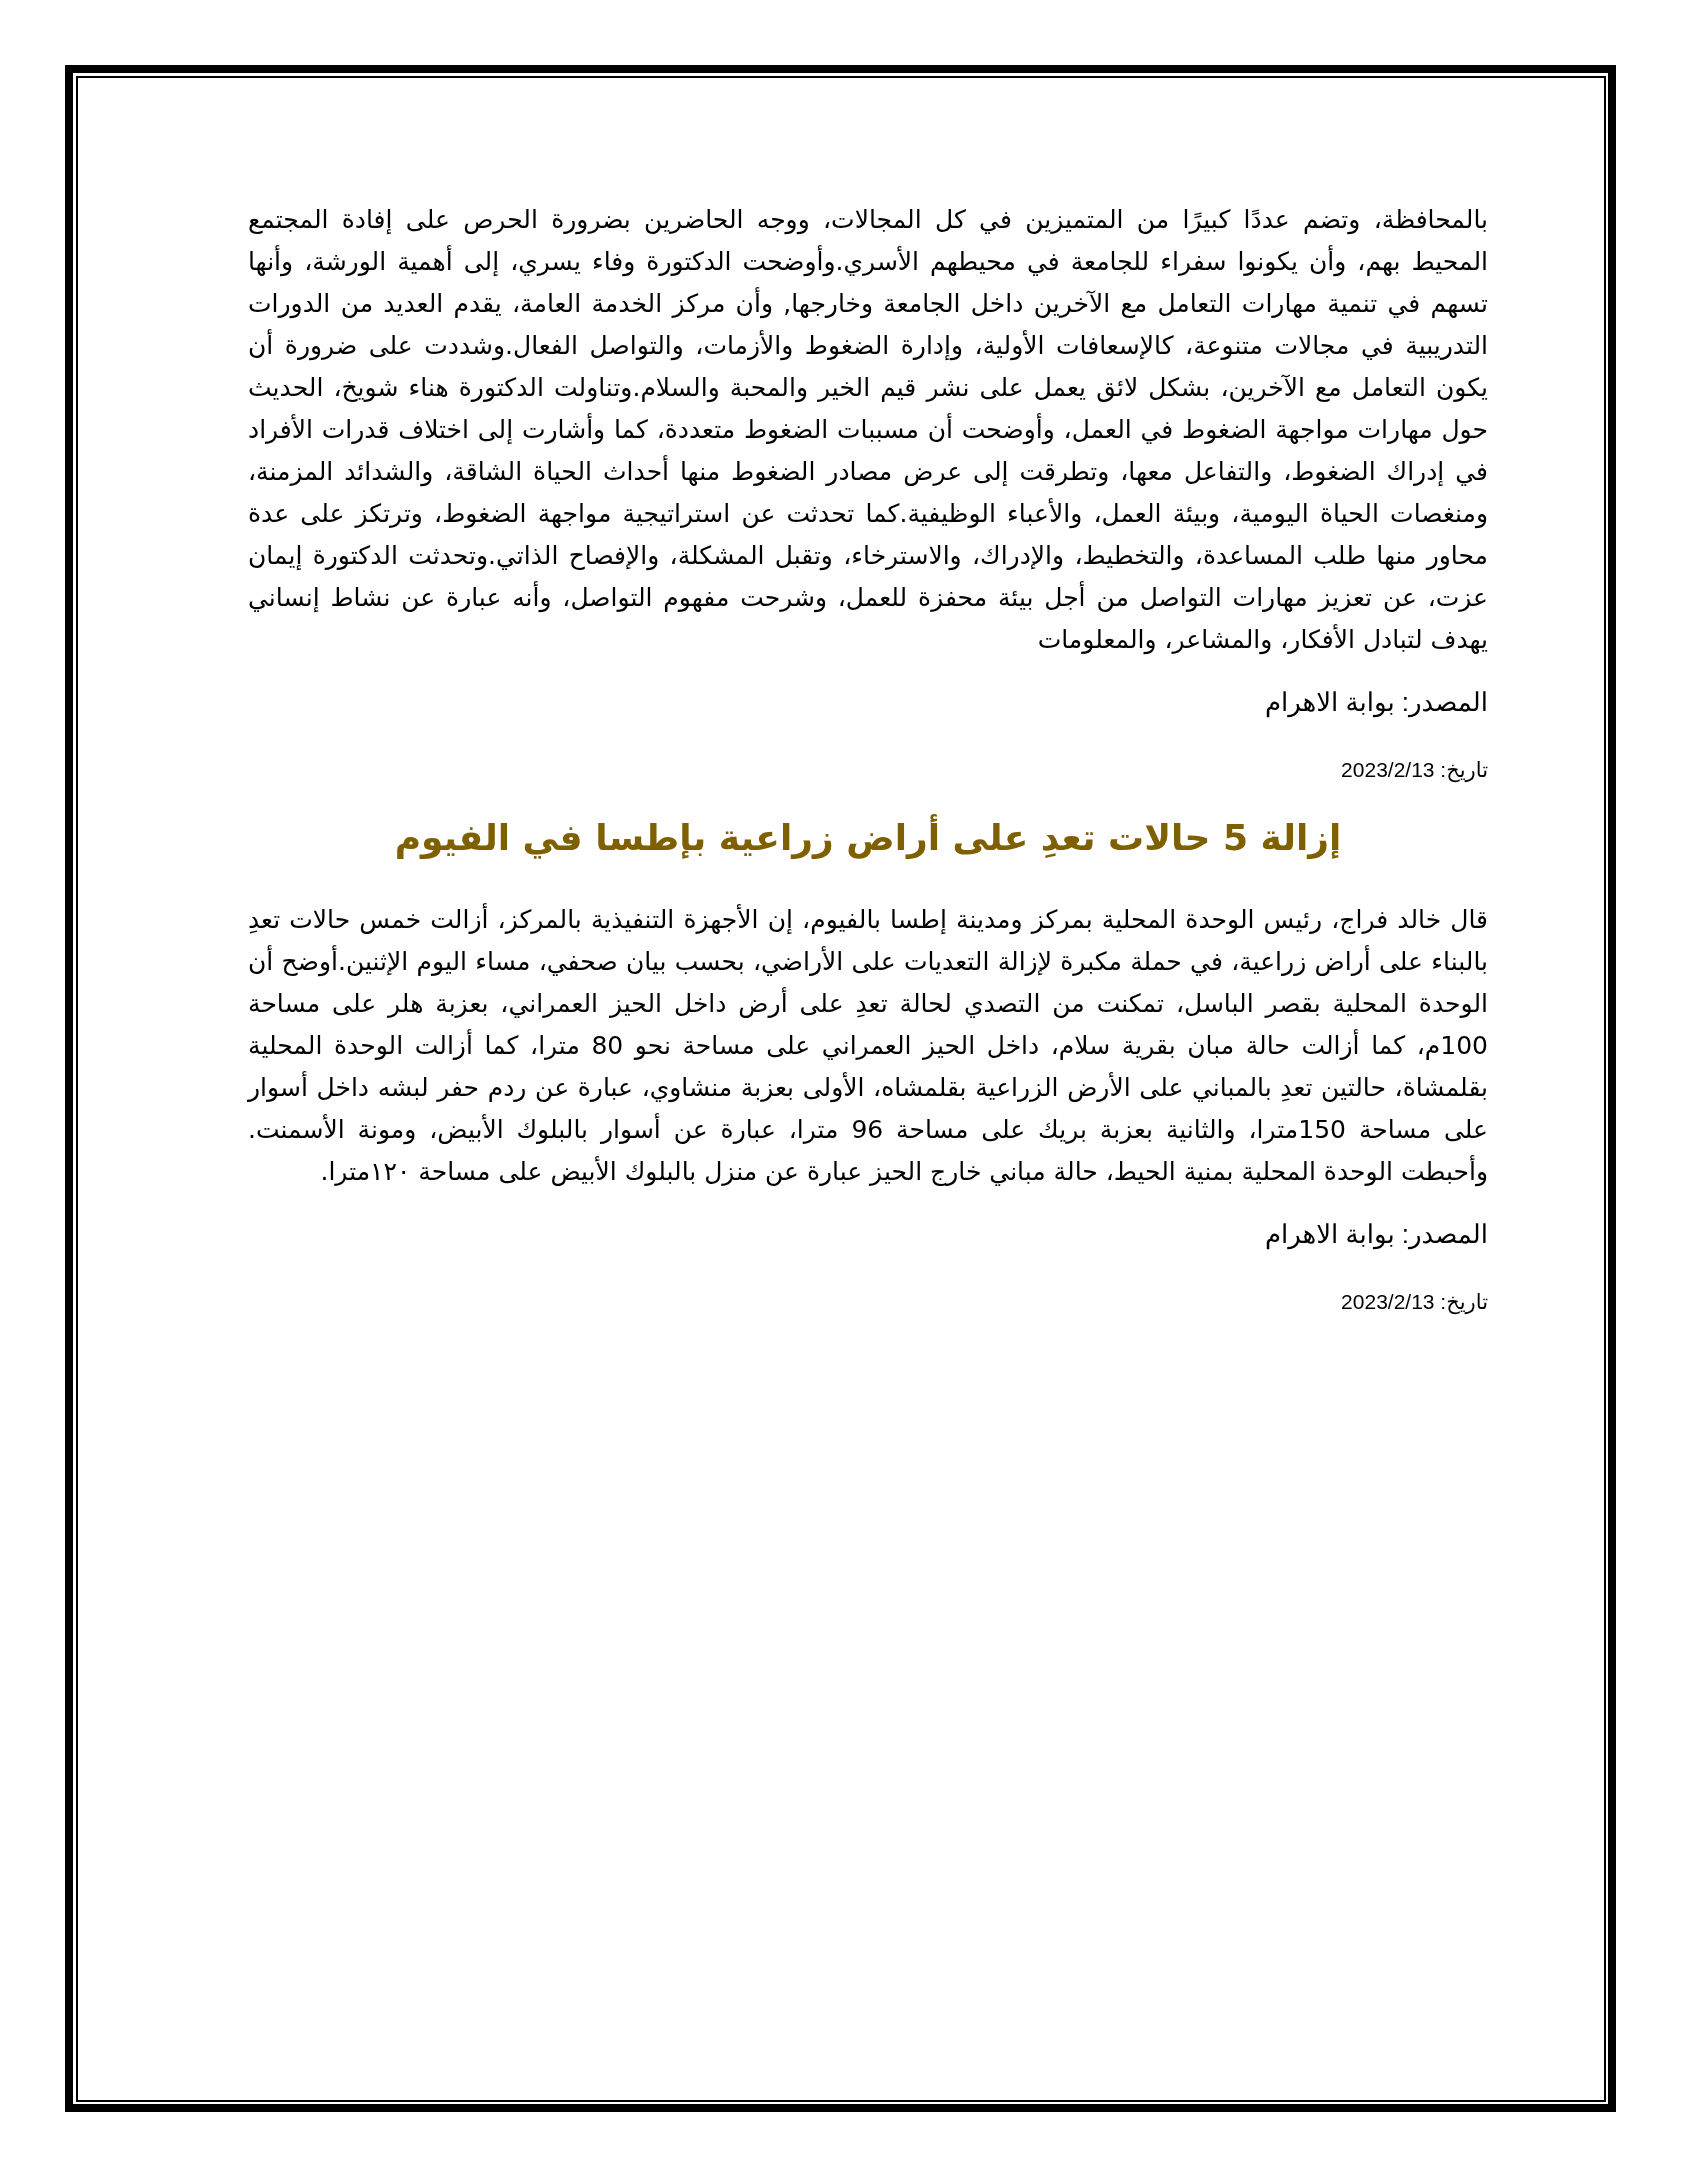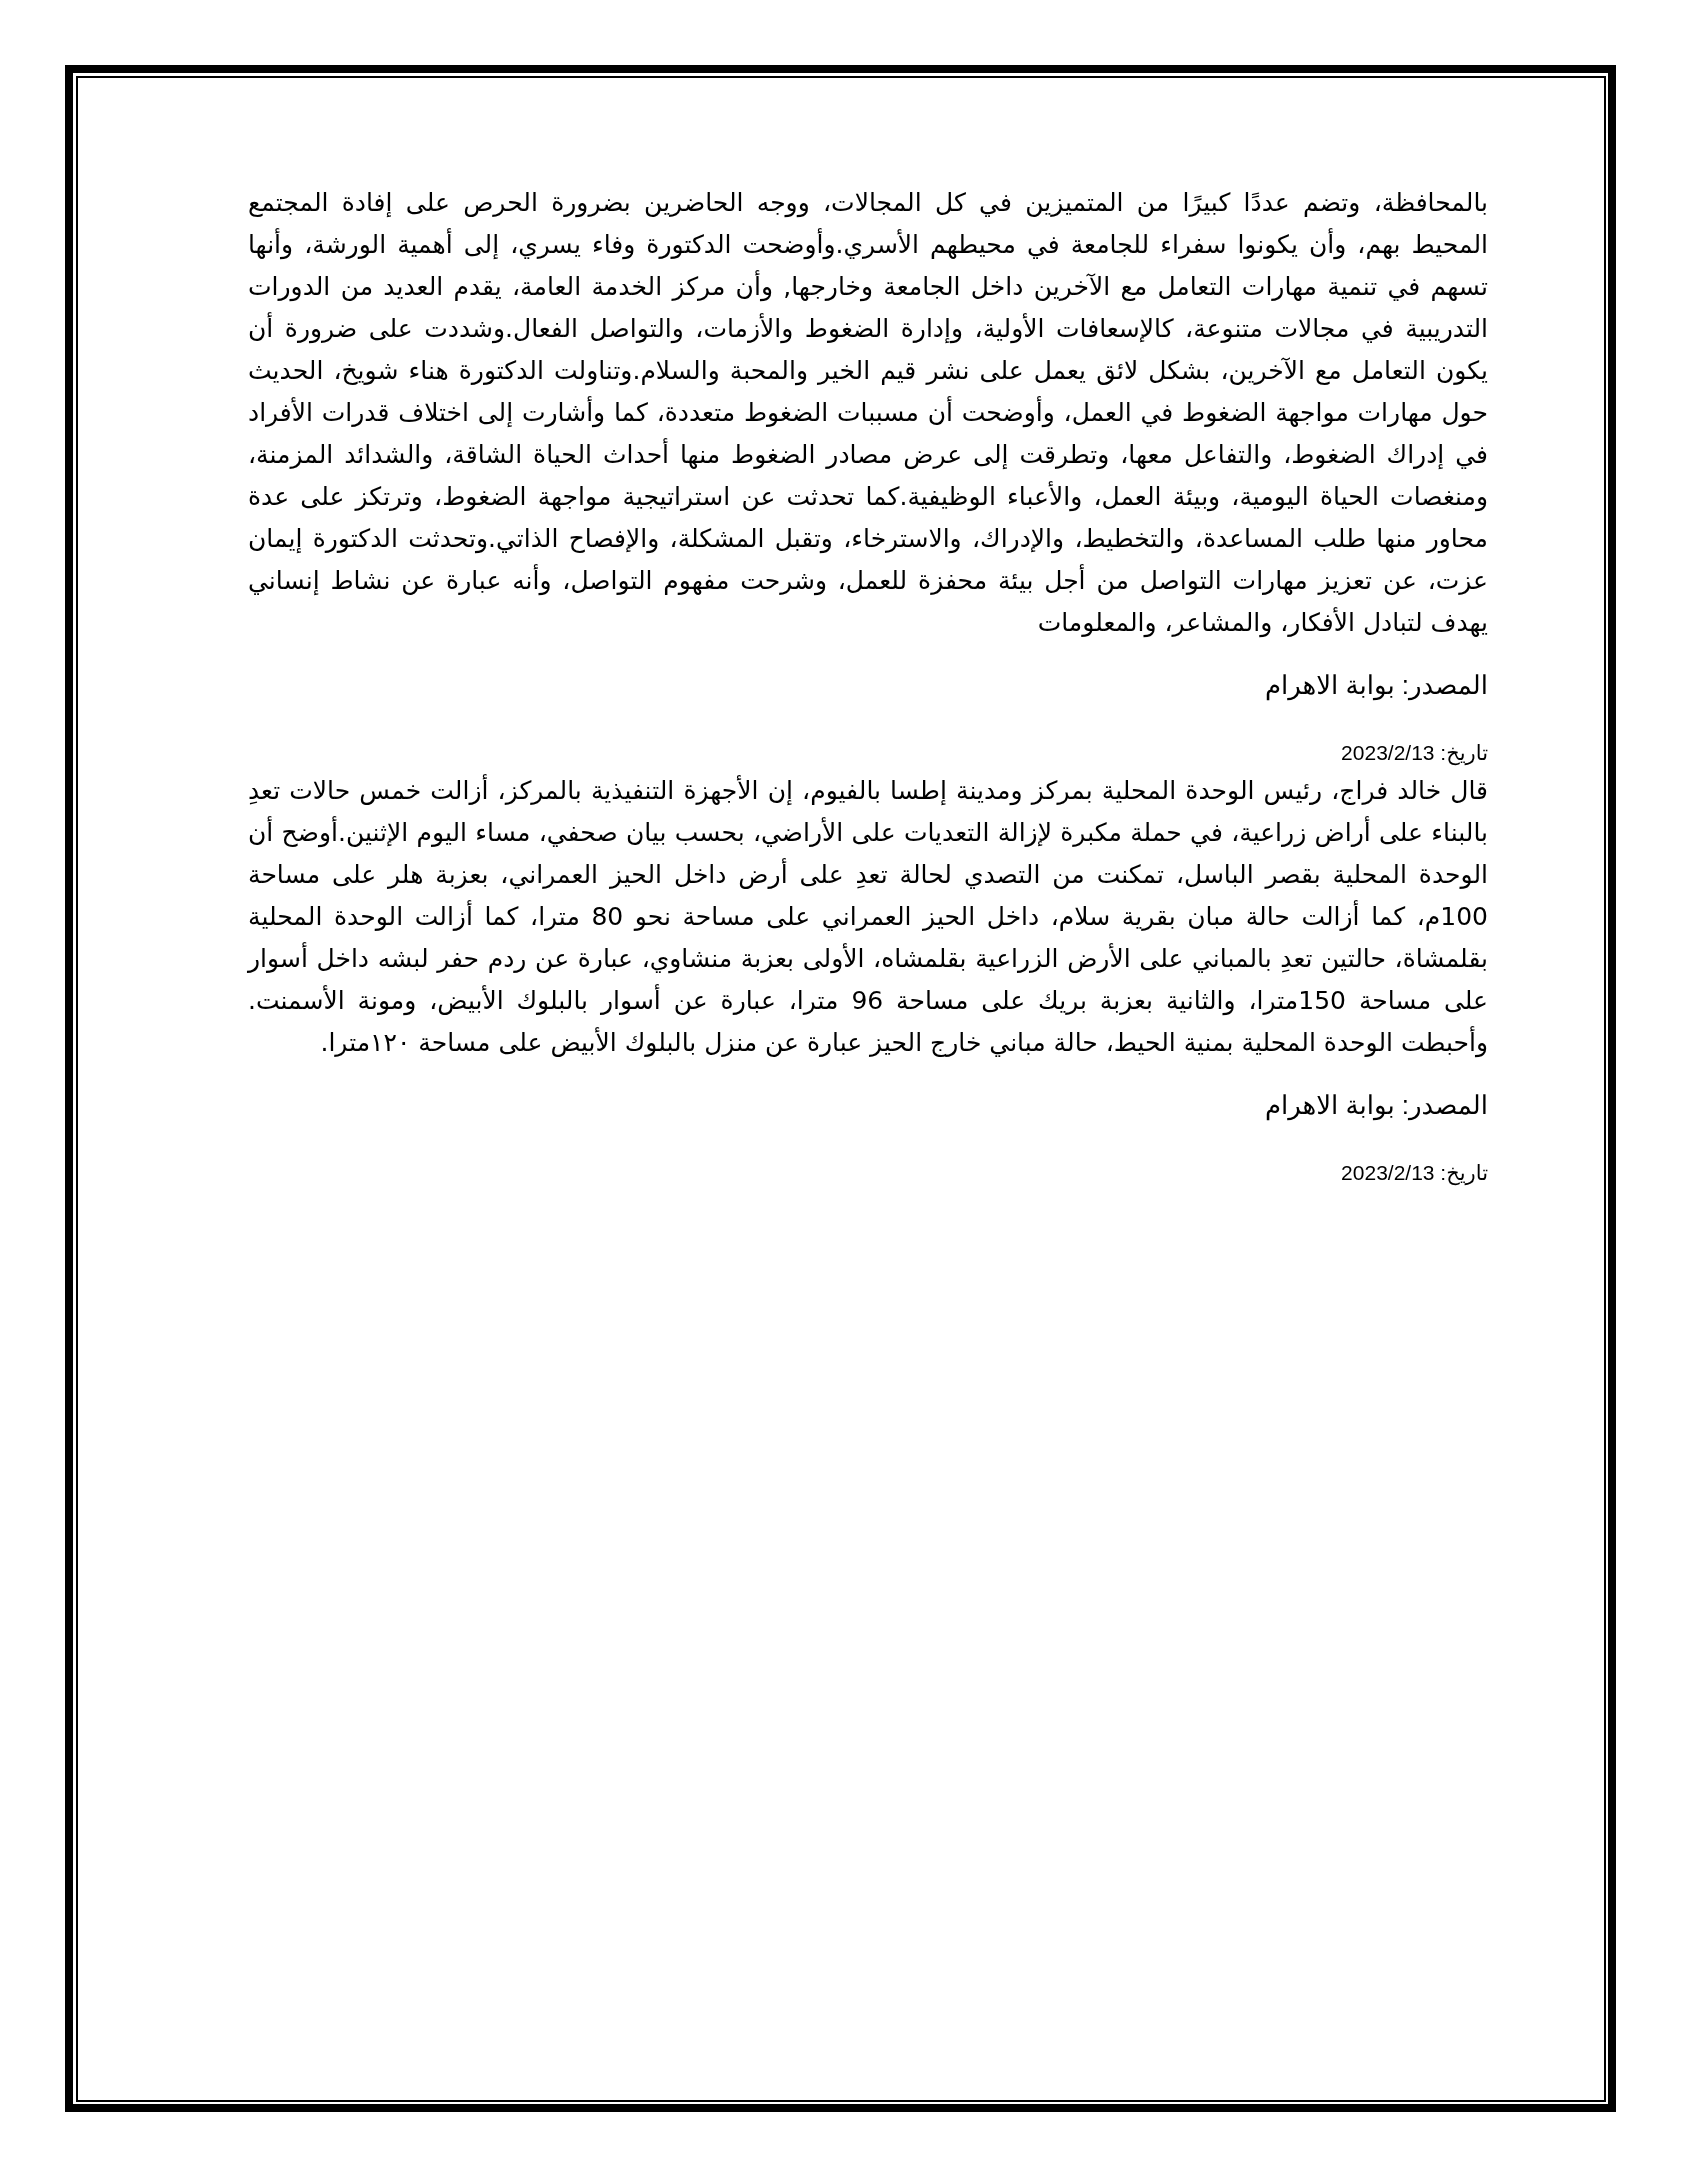--- a/index.html
+++ b/index.html
@@ -6,21 +6,21 @@
     body { width: 1683px; height: 2178px; position: relative; overflow: hidden; }
     .page-border-outer {
       position: absolute; left: 65px; top: 65px; width: 1551px; height: 2047px;
       border: 8px solid #000; box-sizing: border-box;
     }
     .page-border-inner {
       position: absolute; left: 76px; top: 76px; width: 1530px; height: 2026px;
       border: 2px solid #000; box-sizing: border-box;
     }
     .content {
-      position: absolute; left: 248px; top: 182px; width: 1240px;
+      position: absolute; left: 248px; top: 199px; width: 1240px;
       direction: rtl; text-align: justify;
       font-family: "DejaVu Sans", sans-serif; color: #000;
     }
     .para {
       font-size: 25px; line-height: 42px; margin: 0;
       text-align: justify; text-align-last: right;
     }
     .meta {
       font-family: "Liberation Sans", sans-serif;
       font-size: 26px; line-height: 34px; margin: 0; text-align: right;
@@ -40,18 +40,19 @@
 <div class="page-border-inner"></div>
 
 <div class="content">
   <section>
     <p class="para">بالمحافظة، وتضم عددًا كبيرًا من المتميزين في كل المجالات، ووجه الحاضرين بضرورة الحرص على إفادة المجتمع المحيط بهم، وأن يكونوا سفراء للجامعة في محيطهم الأسري.وأوضحت الدكتورة وفاء يسري، إلى أهمية الورشة، وأنها تسهم في تنمية مهارات التعامل مع الآخرين داخل الجامعة وخارجها, وأن مركز الخدمة العامة، يقدم العديد من الدورات التدريبية في مجالات متنوعة، كالإسعافات الأولية، وإدارة الضغوط والأزمات، والتواصل الفعال.وشددت على ضرورة أن يكون التعامل مع الآخرين، بشكل لائق يعمل على نشر قيم الخير والمحبة والسلام.وتناولت الدكتورة هناء شويخ، الحديث حول مهارات مواجهة الضغوط في العمل،  وأوضحت أن مسببات الضغوط متعددة، كما وأشارت إلى اختلاف قدرات الأفراد في إدراك الضغوط، والتفاعل معها، وتطرقت إلى عرض مصادر الضغوط منها أحداث الحياة الشاقة، والشدائد المزمنة، ومنغصات الحياة اليومية، وبيئة العمل، والأعباء الوظيفية.كما تحدثت عن استراتيجية مواجهة الضغوط، وترتكز على عدة محاور منها طلب المساعدة، والتخطيط، والإدراك، والاسترخاء، وتقبل المشكلة، والإفصاح الذاتي.وتحدثت الدكتورة إيمان عزت، عن تعزيز مهارات التواصل من أجل بيئة محفزة للعمل، وشرحت مفهوم التواصل، وأنه عبارة عن نشاط إنساني يهدف لتبادل الأفكار، والمشاعر، والمعلومات</p>
     <p class="meta source">المصدر: بوابة الاهرام</p>
     <p class="meta date">تاريخ: 2023/2/13</p>
   </section>
 
   <section>
+    <h2 class="headline" style="color: rgb(127, 96, 0);">إزالة 5 حالات تعدِ على أراض زراعية بإطسا في الفيوم</h2>
     <p class="para">قال خالد فراج، رئيس الوحدة المحلية بمركز ومدينة إطسا بالفيوم، إن الأجهزة التنفيذية بالمركز، أزالت خمس حالات تعدِ بالبناء على أراض زراعية، في حملة مكبرة لإزالة التعديات على الأراضي، بحسب بيان صحفي، مساء اليوم الإثنين.أوضح أن الوحدة المحلية بقصر الباسل، تمكنت من التصدي لحالة تعدِ على أرض داخل الحيز العمراني، بعزبة هلر على مساحة 100م، كما أزالت حالة مبان بقرية سلام، داخل الحيز العمراني على مساحة نحو 80 مترا، كما أزالت الوحدة المحلية بقلمشاة، حالتين تعدِ بالمباني على الأرض الزراعية بقلمشاه، الأولى بعزبة منشاوي، عبارة عن ردم حفر لبشه داخل أسوار على مساحة 150مترا، والثانية بعزبة بريك على مساحة 96 مترا، عبارة عن أسوار بالبلوك الأبيض، ومونة الأسمنت. وأحبطت الوحدة المحلية بمنية الحيط، حالة مباني خارج الحيز عبارة عن منزل بالبلوك الأبيض على مساحة ١٢٠مترا.</p>
     <p class="meta source">المصدر: بوابة الاهرام</p>
     <p class="meta date">تاريخ: 2023/2/13</p>
   </section>
 </div>
 
 
 </body></html>

